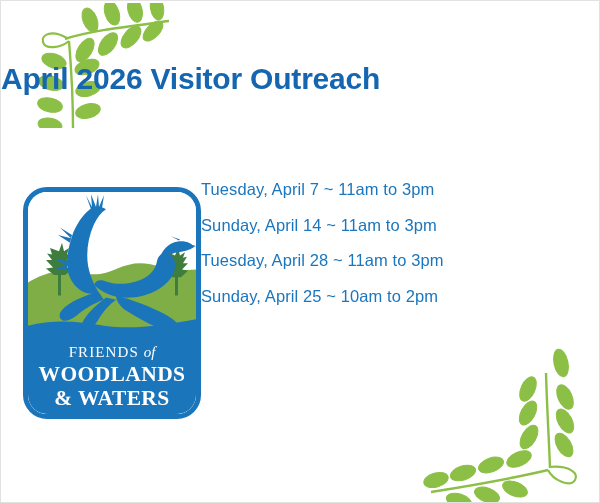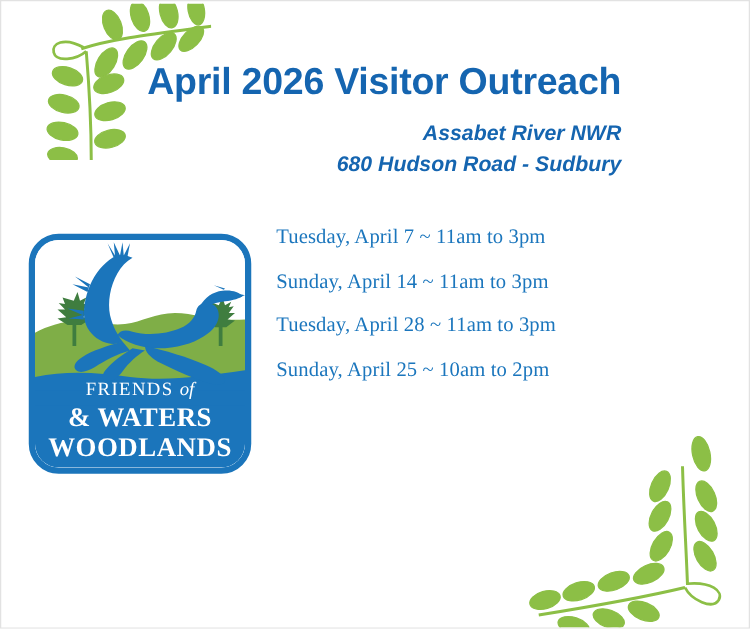--- a/index.html
+++ b/index.html
@@ -23,23 +23,23 @@
     position: absolute;
     pointer-events: none;
   }
   #leaf-top-left { left: 28px; top: 2px; }
   #leaf-bottom-right { left: 418px; top: 336px; }
 
   
   #headline-block {
     position: absolute;
     left: 0;
-    top: 49px;
+    top: 62px;
     width: 496px;
-    text-align: right;
+    text-align: left;
   }
   #poster-title {
     font-size: 30px;
     font-weight: bold;
     color: #1565b0;
     letter-spacing: -0.2px;
     line-height: 1.08;
     white-space: nowrap;
   }
   #subtitle-block {
@@ -50,45 +50,44 @@
     font-weight: bold;
     font-style: italic;
     color: #1565b0;
     line-height: 1.42;
     white-space: nowrap;
   }
 
   
   #schedule-list {
     position: absolute;
-    left: 220px;
+    left: 200px;
     top: 180px;
     width: 330px;
-    font-family: Liberation Serif, serif;
   }
   .schedule-row {
     font-size: 16.5px;
     color: #1b76bd;
     line-height: 1.0;
     height: 20px;
     margin-bottom: 15.5px;
     white-space: nowrap;
     letter-spacing: 0.1px;
   }
   .schedule-row.group-gap {
     margin-top: 30px;
   }
 
   
   #logo {
     position: absolute;
     left: 22px;
     top: 186px;
     width: 178px;
-    height: 192px;
+    height: 232px;
   }
   #logo-frame {
     position: absolute;
     inset: 0;
     border: 5px solid #1b75bb;
     border-radius: 24px;
     background: #ffffff;
     box-sizing: border-box;
     overflow: hidden;
   }
@@ -195,24 +194,20 @@
 
         <ellipse cx="96" cy="152" rx="13" ry="7" transform="rotate(22 96 152)"></ellipse>
         <ellipse cx="68" cy="158" rx="13" ry="7" transform="rotate(20 68 158)"></ellipse>
         <ellipse cx="40" cy="164" rx="13" ry="7" transform="rotate(18 40 164)"></ellipse>
       </g>
     </svg>
   </div>
 
   <div id="headline-block">
     <div id="poster-title">April 2026 Visitor Outreach</div>
-    <div id="subtitle-block">
-      <div class="subtitle-line">Assabet River NWR</div>
-      <div class="subtitle-line">680 Hudson Road  -  Sudbury</div>
-    </div>
   </div>
 
   <div id="schedule-list">
     <div class="schedule-row">Tuesday, April 7 ~ 11am to 3pm</div>
     <div class="schedule-row">Sunday, April 14 ~ 11am to 3pm</div>
     <div class="schedule-row">Tuesday, April 28 ~ 11am to 3pm</div>
     <div class="schedule-row">Sunday, April 25 ~ 10am to 2pm</div>
   </div>
 
   <div id="logo">
@@ -278,19 +273,19 @@
                    C 152 131, 147 132, 140 130 C 128 126, 112 118, 98 110
                    C 92 106, 88 101, 88 96 Z"></path>
         </g>
       </svg>
 
       <div id="logo-wordmark">
         <div id="wm-line1">
           <span>FRIENDS</span>
           <span class="of">of</span>
         </div>
+        <div id="wm-line2">WOODLANDS</div>
         <div id="wm-line3">&amp; WATERS</div>
-        <div id="wm-line2">WOODLANDS</div>
       </div>
     </div>
   </div>
 
 </div>
 
 </body></html>

